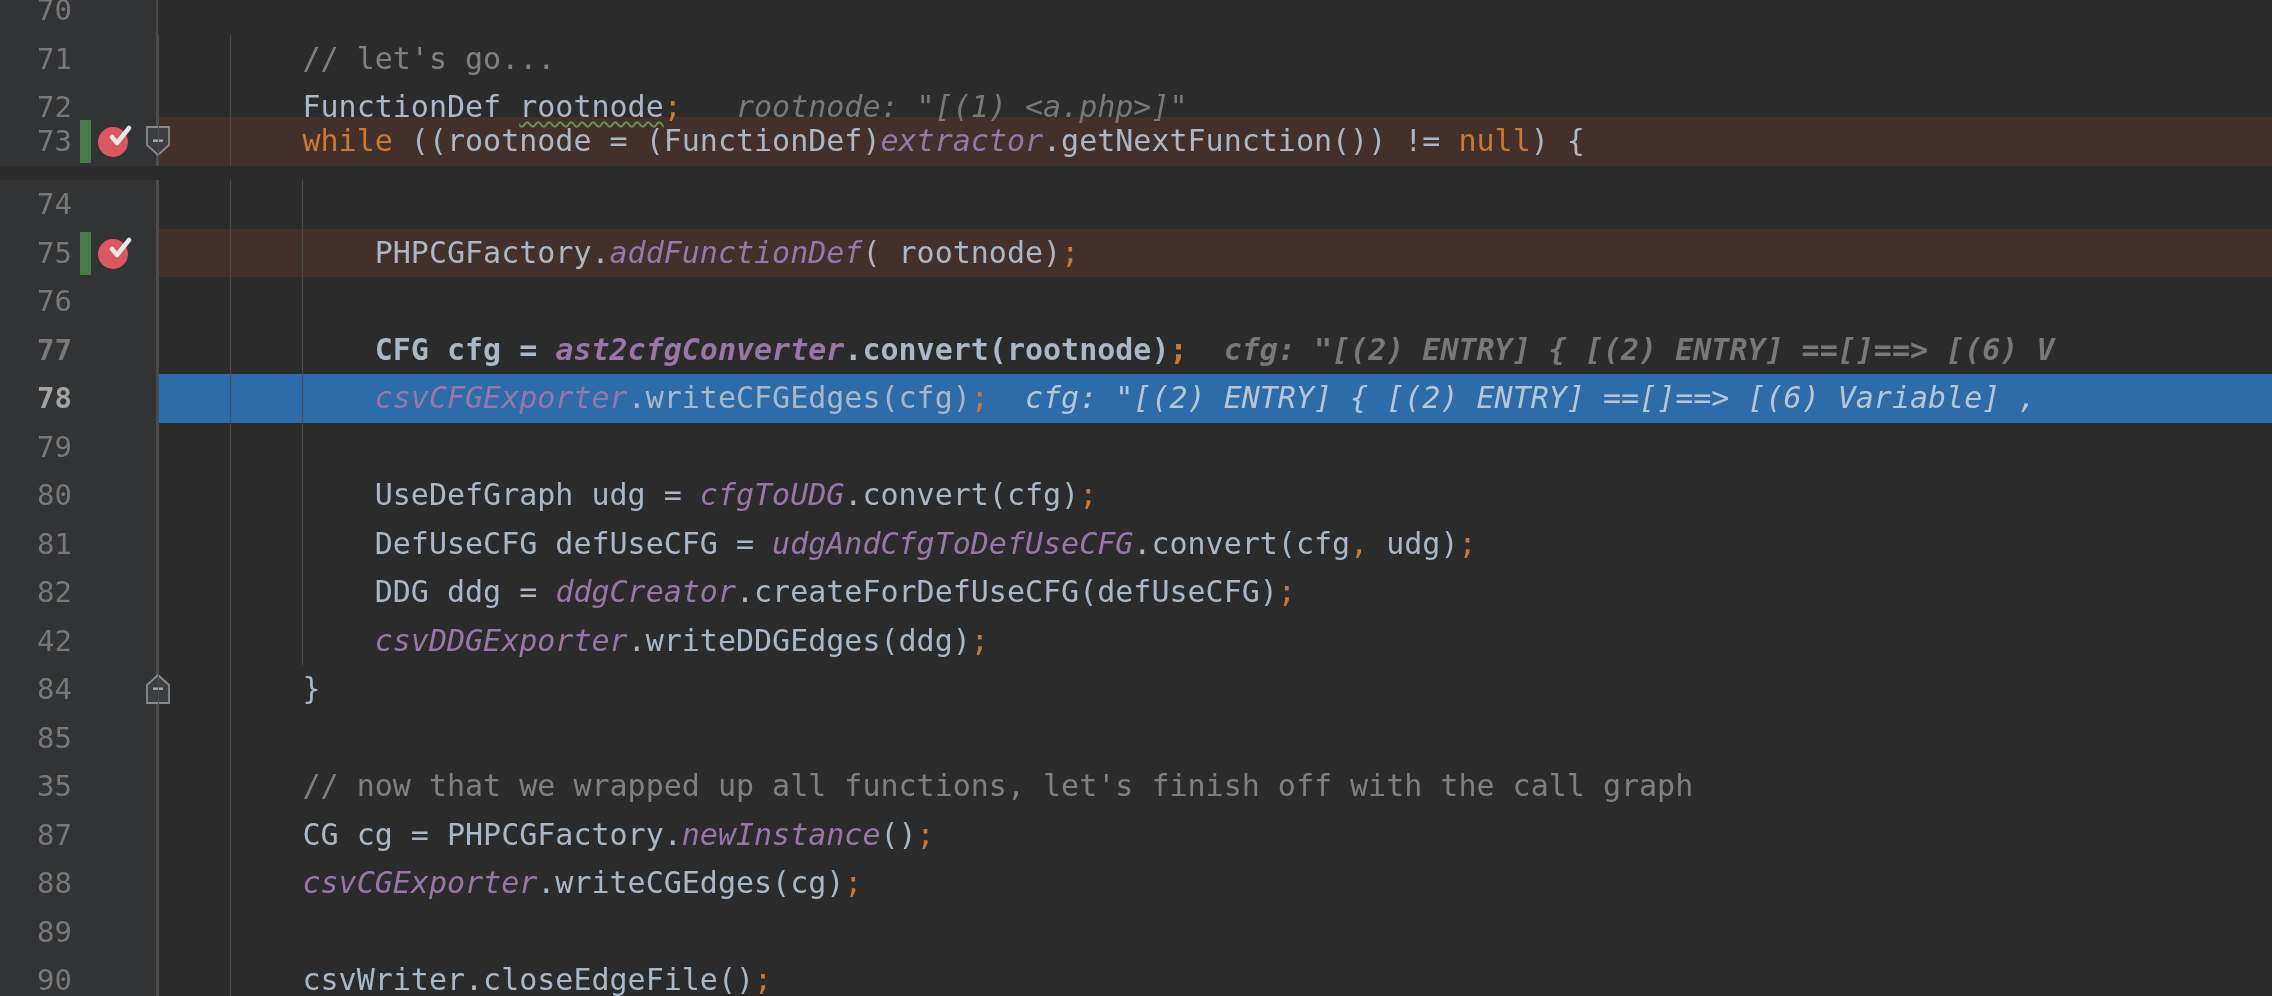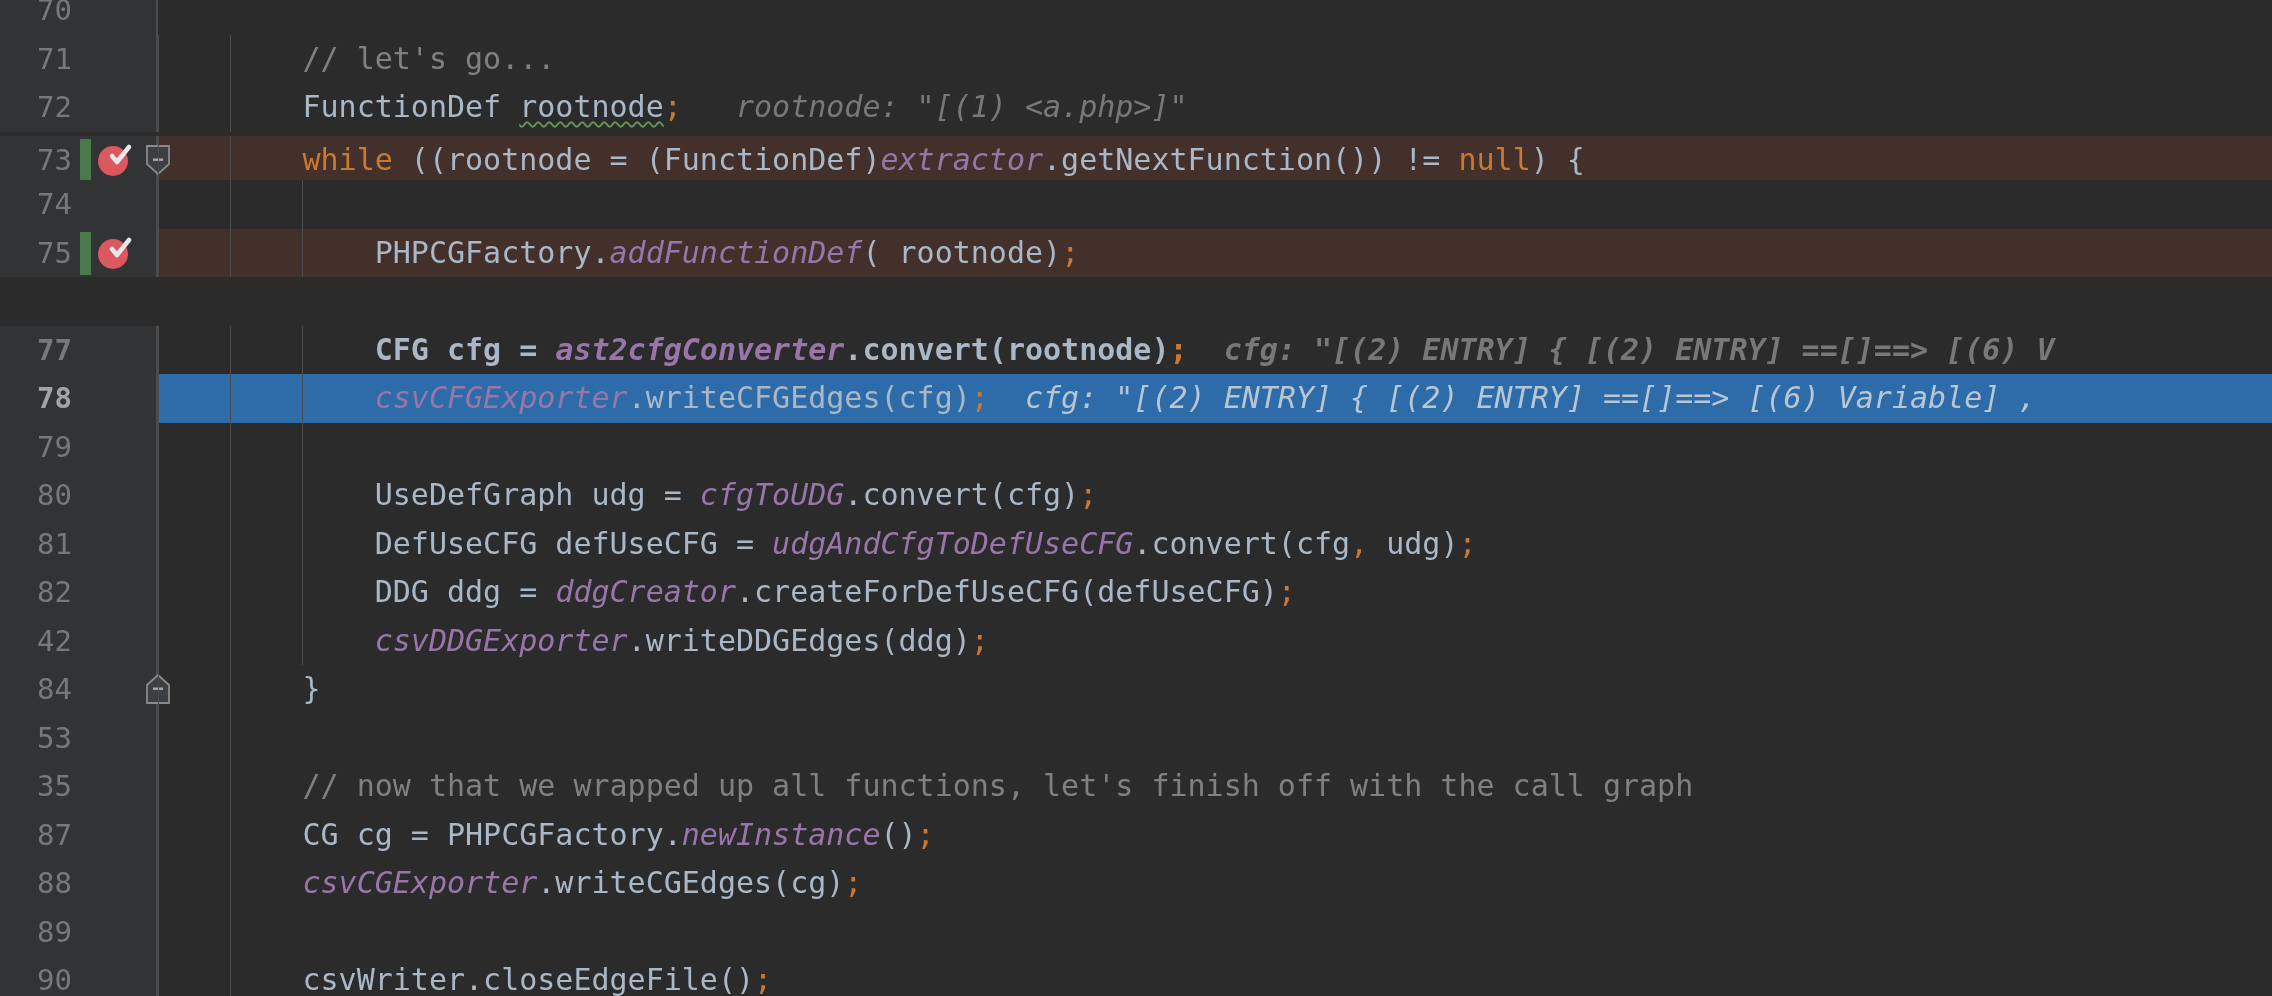--- a/index.html
+++ b/index.html
@@ -162,21 +162,21 @@
       </div>
       <div class="code"><div class="indent-guides"><div class="iguide" style="left: 1px; background: rgb(75, 75, 75);"></div><div class="iguide" style="left: 73.2px; background: rgb(75, 75, 75);"></div></div><span class="code-text"><span class="t-comment">        // let's go...</span></span></div>
     </div>
     <div class="row row-bg-normal" style="top: 83px;">
       <div class="gutter">
         <div class="lineno">72</div>
         <div class="fold-rule" style="background: rgb(75, 75, 75);"></div>
       </div>
       <div class="code"><div class="indent-guides"><div class="iguide" style="left: 1px; background: rgb(75, 75, 75);"></div><div class="iguide" style="left: 73.2px; background: rgb(75, 75, 75);"></div></div><span class="code-text"><span class="t-plain">        </span><span class="t-plain">FunctionDef </span><span class="t-plain t-warn">rootnode</span><span class="t-semi">;</span><span class="t-hint">   rootnode: "[(1) &lt;a.php&gt;]"</span></span></div>
     </div>
-    <div class="row row-bg-break" style="top: 136px;">
+    <div class="row row-bg-break" style="top: 117px;">
       <div class="gutter">
         <div class="lineno">73</div>
         <div class="vcs-marker" style="background: rgb(74, 122, 74);"></div>
         <div class="breakpoint">
           <div class="circle" style="background:#DB5860"></div>
           <svg class="check" viewBox="0 0 26 26">
             <path d="M5 13 L10 19 L22 4" fill="none" stroke="#E8E8E8" stroke-width="4.5" stroke-linecap="round" stroke-linejoin="round"></path>
           </svg>
         </div>
         <div class="fold-rule" style="background: rgb(75, 75, 75);"></div>
@@ -201,20 +201,27 @@
         <div class="breakpoint">
           <div class="circle" style="background:#DB5860"></div>
           <svg class="check" viewBox="0 0 26 26">
             <path d="M5 13 L10 19 L22 4" fill="none" stroke="#E8E8E8" stroke-width="4.5" stroke-linecap="round" stroke-linejoin="round"></path>
           </svg>
         </div>
         <div class="fold-rule" style="background: rgb(75, 75, 75);"></div>
       </div>
       <div class="code"><div class="indent-guides"><div class="iguide" style="left: 1px; background: rgb(75, 75, 75);"></div><div class="iguide" style="left: 73.2px; background: rgb(75, 75, 75);"></div><div class="iguide" style="left: 145.4px; background: rgb(75, 75, 75);"></div></div><span class="code-text"><span class="t-plain">            </span><span class="t-plain">PHPCGFactory.</span><span class="t-static">addFunctionDef</span><span class="t-plain">( rootnode)</span><span class="t-semi">;</span></span></div>
     </div>
+    <div class="row row-bg-normal" style="top: 277px;">
+      <div class="gutter">
+        <div class="lineno">76</div>
+        <div class="fold-rule" style="background: rgb(75, 75, 75);"></div>
+      </div>
+      <div class="code"><div class="indent-guides"><div class="iguide" style="left: 1px; background: rgb(75, 75, 75);"></div><div class="iguide" style="left: 73.2px; background: rgb(75, 75, 75);"></div><div class="iguide" style="left: 145.4px; background: rgb(75, 75, 75);"></div></div><span class="code-text"></span></div>
+    </div>
     <div class="row row-bg-normal" style="top: 325.5px; font-weight: bold;">
       <div class="gutter">
         <div class="lineno">77</div>
         <div class="fold-rule" style="background: rgb(75, 75, 75);"></div>
       </div>
       <div class="code"><div class="indent-guides"><div class="iguide" style="left: 1px; background: rgb(75, 75, 75);"></div><div class="iguide" style="left: 73.2px; background: rgb(75, 75, 75);"></div><div class="iguide" style="left: 145.4px; background: rgb(75, 75, 75);"></div></div><span class="code-text"><span class="t-plain">            </span><span class="t-plain">CFG cfg = </span><span class="t-field">ast2cfgConverter</span><span class="t-plain">.convert(rootnode)</span><span class="t-semi">;</span><span class="t-hint">  cfg: "[(2) ENTRY] { [(2) ENTRY] ==[]==&gt; [(6) V</span></span></div>
     </div>
     <div class="row row-bg-select" style="top: 374px;">
       <div class="gutter">
         <div class="lineno current">78</div>
@@ -263,21 +270,21 @@
         <div class="fold-rule" style="background: rgb(75, 75, 75);"></div>
         <div class="fold-marker close"><svg viewBox="0 0 26 32" width="26" height="32">
             <path d="M13 2 L24 12 V30 H2 V12 Z" fill="#3C3F41" stroke="#8A8A8A" stroke-width="1.8"></path>
             <rect x="8" y="14.5" width="10" height="2.4" fill="#A9A9A9"></rect>
           </svg></div>
       </div>
       <div class="code"><div class="indent-guides"><div class="iguide" style="left: 1px; background: rgb(75, 75, 75);"></div><div class="iguide" style="left: 73.2px; background: rgb(75, 75, 75);"></div></div><span class="code-text"><span class="t-plain">        }</span></span></div>
     </div>
     <div class="row row-bg-normal" style="top: 713.5px;">
       <div class="gutter">
-        <div class="lineno">53</div>
+        <div class="lineno">85</div>
         <div class="fold-rule" style="background: rgb(75, 75, 75);"></div>
       </div>
       <div class="code"><div class="indent-guides"><div class="iguide" style="left: 1px; background: rgb(75, 75, 75);"></div><div class="iguide" style="left: 73.2px; background: rgb(75, 75, 75);"></div></div><span class="code-text"></span></div>
     </div>
     <div class="row row-bg-normal" style="top: 762px;">
       <div class="gutter">
         <div class="lineno">35</div>
         <div class="fold-rule" style="background: rgb(75, 75, 75);"></div>
       </div>
       <div class="code"><div class="indent-guides"><div class="iguide" style="left: 1px; background: rgb(75, 75, 75);"></div><div class="iguide" style="left: 73.2px; background: rgb(75, 75, 75);"></div></div><span class="code-text"><span class="t-comment">        // now that we wrapped up all functions, let's finish off with the call graph</span></span></div>

